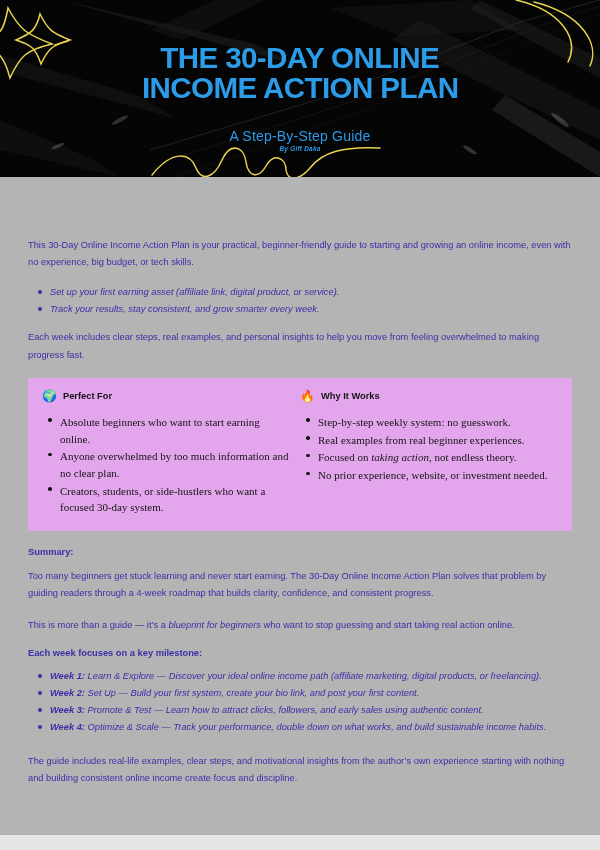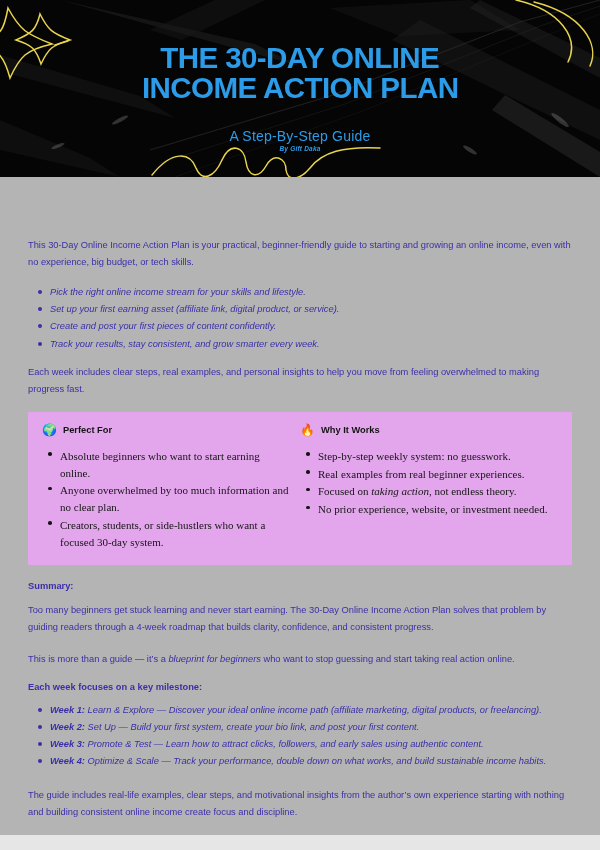--- a/index.html
+++ b/index.html
@@ -227,27 +227,21 @@
     </div>
   </div>
 
   <div id="content">
 
     <p class="para">This 30-Day Online Income Action Plan is your practical, beginner-friendly guide to starting and growing an online income, even with no experience, big budget, or tech skills.</p>
 
 
     <ul class="doc-list">
       <li>
-        <span class="it">Pick the right online income stream for your skills and lifestyle.</span>
-      </li>
-      <li>
         <span class="it">Set up your first earning asset (affiliate link, digital product, or service).</span>
-      </li>
-      <li>
-        <span class="it">Create and post your first pieces of content confidently.</span>
       </li>
       <li>
         <span class="it">Track your results, stay consistent, and grow smarter every week.</span>
       </li>
     </ul>
 
     <p class="para">Each week includes clear steps, real examples, and personal insights to help you move from feeling overwhelmed to making progress fast.</p>
 
     <div id="feature-card">
 

